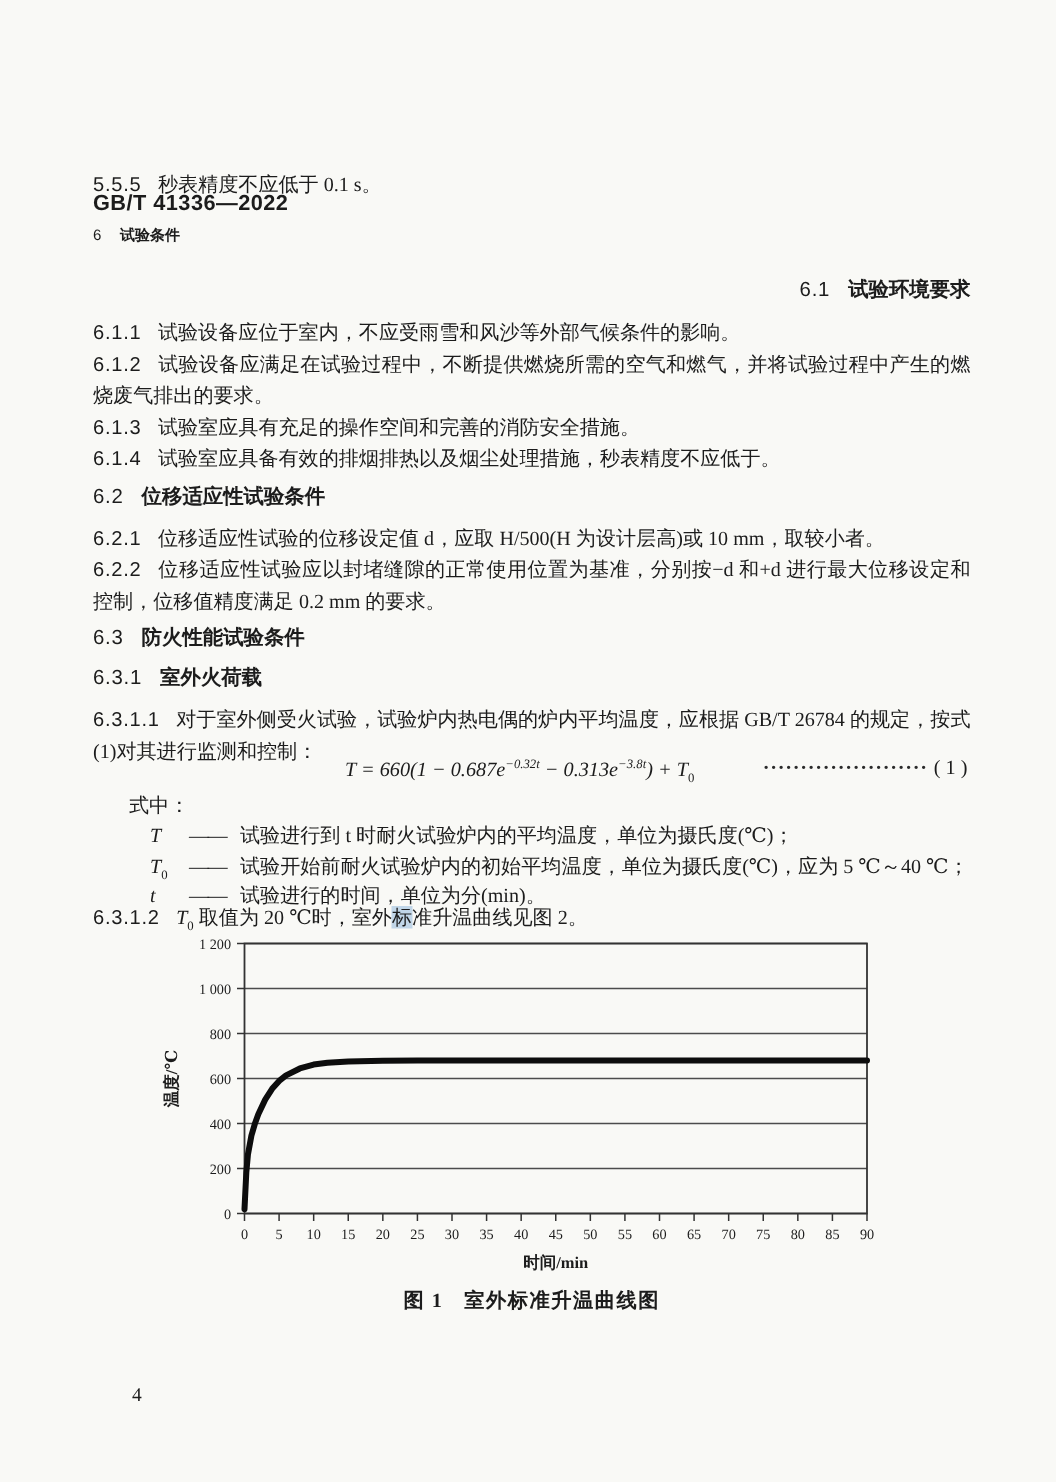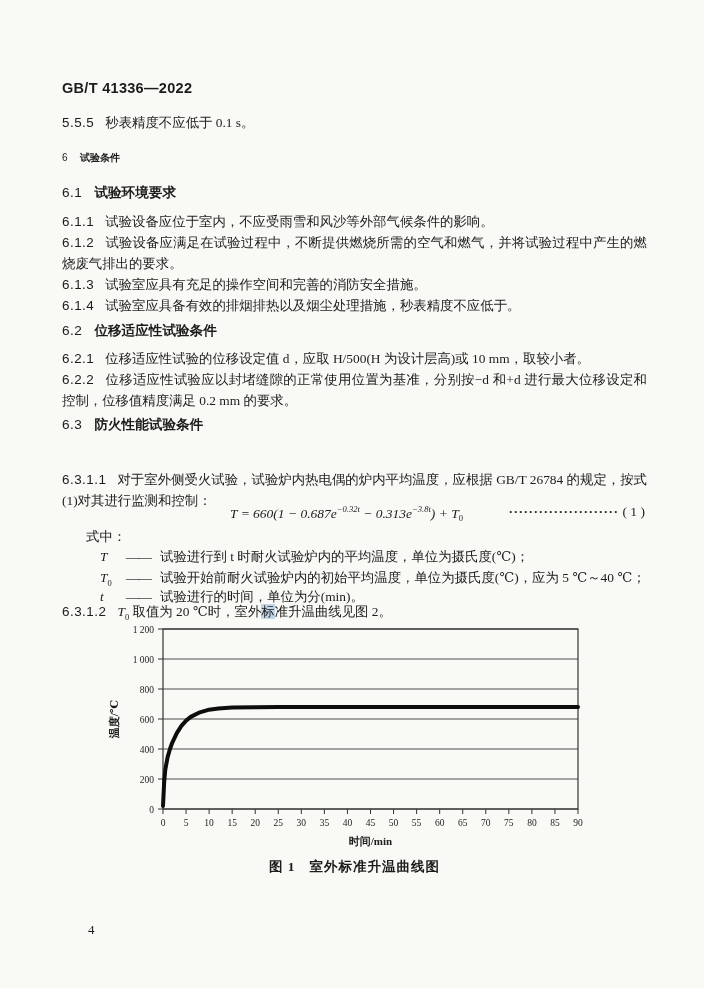--- a/index.html
+++ b/index.html
@@ -13,21 +13,21 @@
   .blk{position:absolute; left:62px; width:585px;}
   .body-text{font-size:13.4px; line-height:21px; text-align:justify; text-justify:inter-ideograph;}
   .num{
     font-family:"Liberation Sans","DejaVu Sans",sans-serif;
     font-weight:normal; margin-right:11px; letter-spacing:0.5px;
   }
   .heading{font-weight:bold; font-size:13.6px; line-height:18px;}
   .heading .num{margin-right:12px;}
   .doc-code{
     font-family:"Liberation Sans","DejaVu Sans",sans-serif;
-    font-weight:bold; font-size:14.5px; letter-spacing:0.3px;
+    font-weight:bold; font-size:14.5px; letter-spacing:0.3px;margin-top:48px;
   }
   .formula-line{height:22px; font-size:13.5px;}
   .formula-body{position:absolute; left:168px; top:0; font-style:italic; white-space:nowrap;}
   .formula-body sup{font-size:8.5px; font-style:italic;}
   .formula-body sub{font-size:8.5px; font-style:normal;}
   .formula-right{position:absolute; right:2px; top:0; white-space:nowrap;}
   .leader-dots{letter-spacing:0.5px; font-weight:bold; color:#2a2a2a;}
   .eq-no{margin-left:4px;}
   .where-label{font-size:13.4px;}
   .def-row{position:absolute; left:100px; width:547px; display:flex; font-size:13.4px; line-height:19px;}
@@ -51,21 +51,21 @@
   <div class="blk doc-code" style="top:80px;">GB/T 41336—2022</div>
 
   <div class="blk body-text" style="top:112px;">
     <span class="num">5.5.5</span><span>秒表精度不应低于 0.1 s。</span>
   </div>
 
   <div class="blk heading" style="top:149px; font-size:10px;">
     <span class="num">6</span><span>试验条件</span>
   </div>
 
-  <div class="blk heading" style="top:184px;">
+  <div class="blk heading" style="top:184px;text-align:right;">
     <span class="num">6.1</span><span>试验环境要求</span>
   </div>
 
   <div class="blk body-text" style="top:211px;">
     <span class="num">6.1.1</span><span>试验设备应位于室内，不应受雨雪和风沙等外部气候条件的影响。</span>
   </div>
 
   <div class="blk body-text" style="top:232px;">
     <span class="num">6.1.2</span><span>试验设备应满足在试验过程中，不断提供燃烧所需的空气和燃气，并将试验过程中产生的燃烧废气排出的要求。</span>
   </div>
@@ -87,20 +87,23 @@
   </div>
 
   <div class="blk body-text" style="top:369px;">
     <span class="num">6.2.2</span><span>位移适应性试验应以封堵缝隙的正常使用位置为基准，分别按−d 和+d 进行最大位移设定和控制，位移值精度满足 0.2 mm 的要求。</span>
   </div>
 
   <div class="blk heading" style="top:416px;">
     <span class="num">6.3</span><span>防火性能试验条件</span>
   </div>
 
+  <div class="blk heading" style="top:443px;">
+    <span class="num">6.3.1</span><span>室外火荷载</span>
+  </div>
 
   <div class="blk body-text" style="top:469px;">
     <span class="num">6.3.1.1</span><span>对于室外侧受火试验，试验炉内热电偶的炉内平均温度，应根据 GB/T 26784 的规定，按式(1)对其进行监测和控制：</span>
   </div>
 
   <div class="blk formula-line" style="top:504px;">
     <span class="formula-body"><span>T = 660(1 − 0.687e</span><sup>−0.32t</sup><span> − 0.313e</span><sup>−3.8t</sup><span>) + T</span><sub>0</sub></span>
     <span class="formula-right"><span class="leader-dots">······················</span><span class="eq-no">( 1 )</span></span>
   </div>
 

